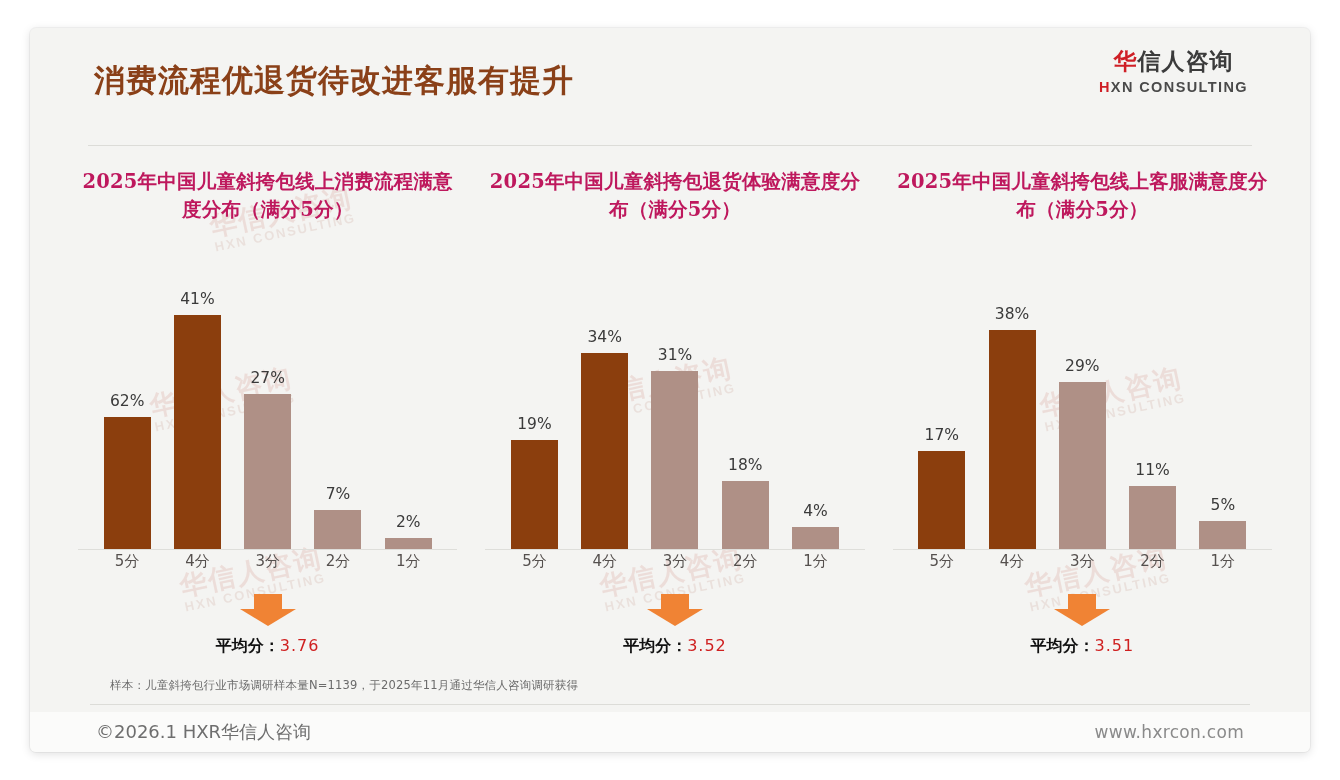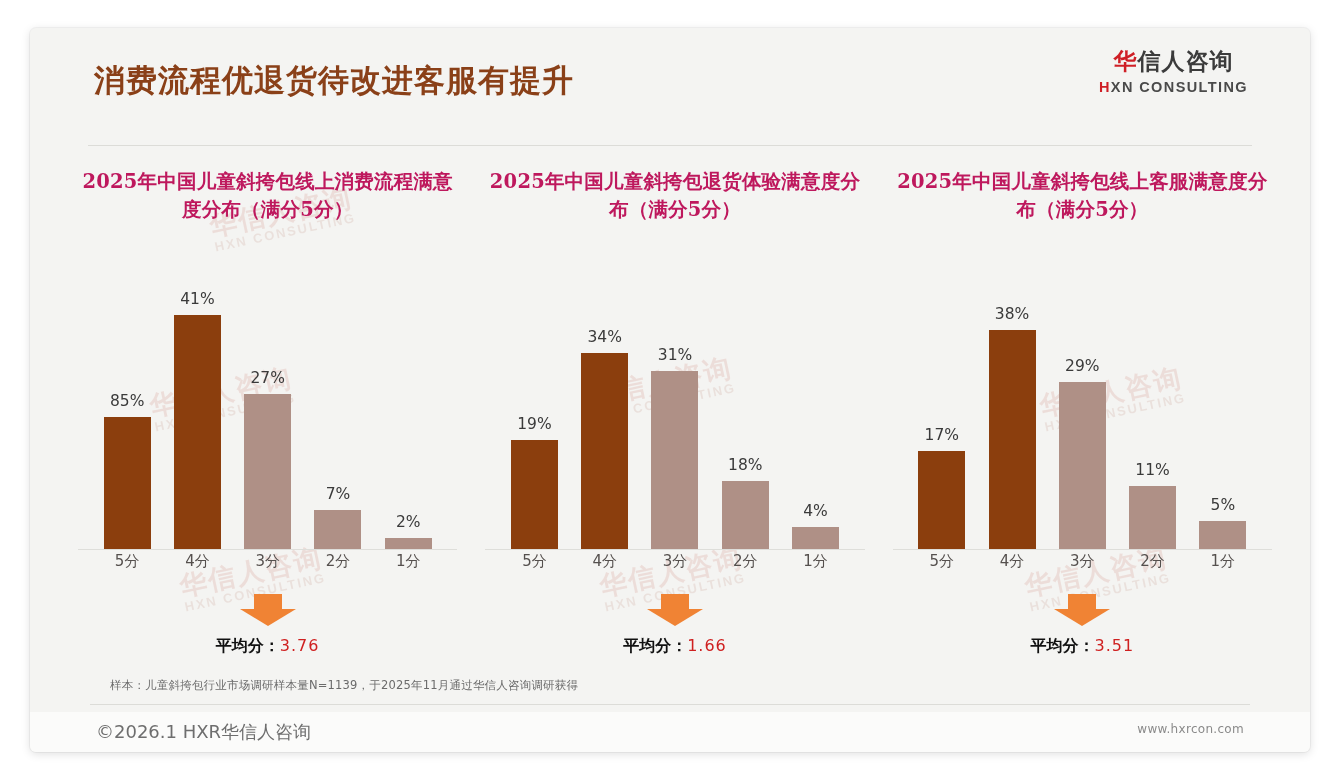--- a/index.html
+++ b/index.html
@@ -229,21 +229,21 @@
     top: 8px;
     font-family: "DejaVu Sans", sans-serif;
     font-size: 18px;
     color: #6e6e6e;
   }
   .footer-right {
     position: absolute;
     right: 66px;
     top: 10px;
     font-family: "DejaVu Sans", sans-serif;
-    font-size: 12px;
+    font-size: 17px;
     color: #8a8a8a;
     letter-spacing: 0.3px;
     margin-left: 20px;
   }
 
   
   .wm {
     position: absolute;
     pointer-events: none;
     transform: rotate(-12deg);
@@ -310,21 +310,21 @@
     <div class="wm-en">HXN CONSULTING</div>
   </div>
 
   <div class="charts">
 
     <div class="panel">
       <div class="panel-title">2025年中国儿童斜挎包线上消费流程满意度分布（满分5分）</div>
       <div class="plot">
         <div class="bars">
           <div class="bar-slot">
-            <div class="bar-value">85%</div>
+            <div class="bar-value">62%</div>
             <div class="bar" style="height:133px"></div>
           </div>
           <div class="bar-slot">
             <div class="bar-value">41%</div>
             <div class="bar" style="height:237px"></div>
           </div>
           <div class="bar-slot">
             <div class="bar-value">27%</div>
             <div class="bar light" style="height:156px"></div>
           </div>
@@ -387,21 +387,21 @@
           <div class="cat">3分</div>
           <div class="cat">2分</div>
           <div class="cat">1分</div>
         </div>
       </div>
       <div class="avg-block">
         <div class="arrow-wrap">
           <div class="arrow-stem"></div>
           <div class="arrow-head"></div>
         </div>
-        <div class="avg-line"><span>平均分：</span><span class="avg-value">1.66</span></div>
+        <div class="avg-line"><span>平均分：</span><span class="avg-value">3.52</span></div>
       </div>
     </div>
 
     <div class="panel">
       <div class="panel-title">2025年中国儿童斜挎包线上客服满意度分布（满分5分）</div>
       <div class="plot">
         <div class="bars">
           <div class="bar-slot">
             <div class="bar-value">17%</div>
             <div class="bar" style="height:99px"></div>

